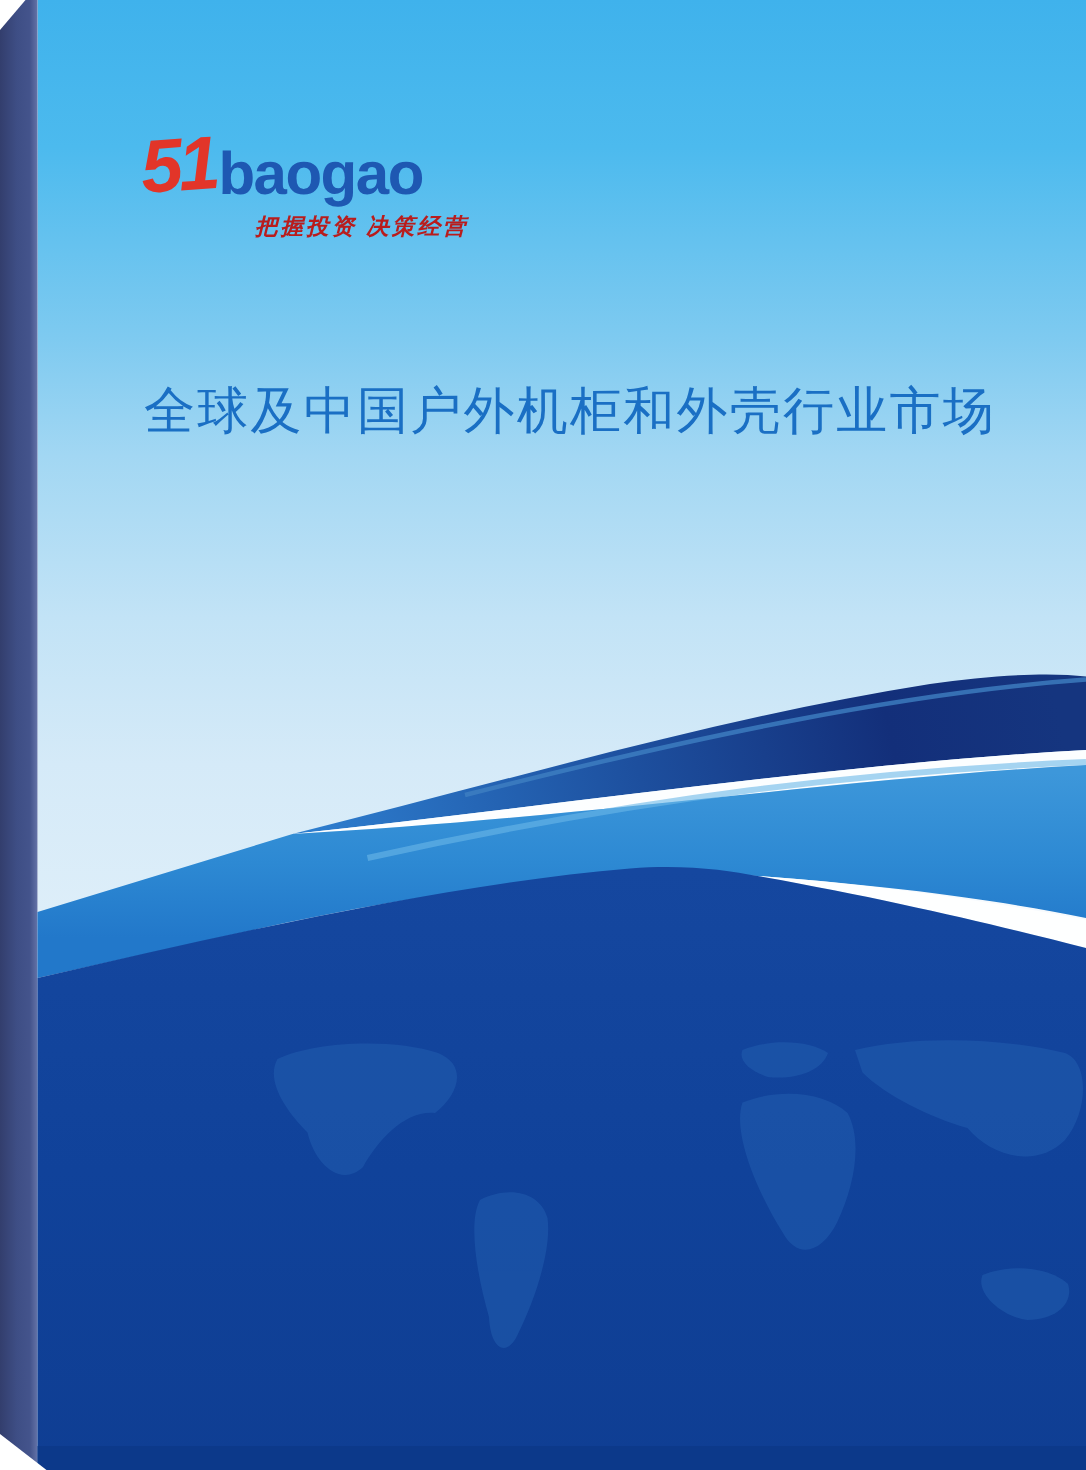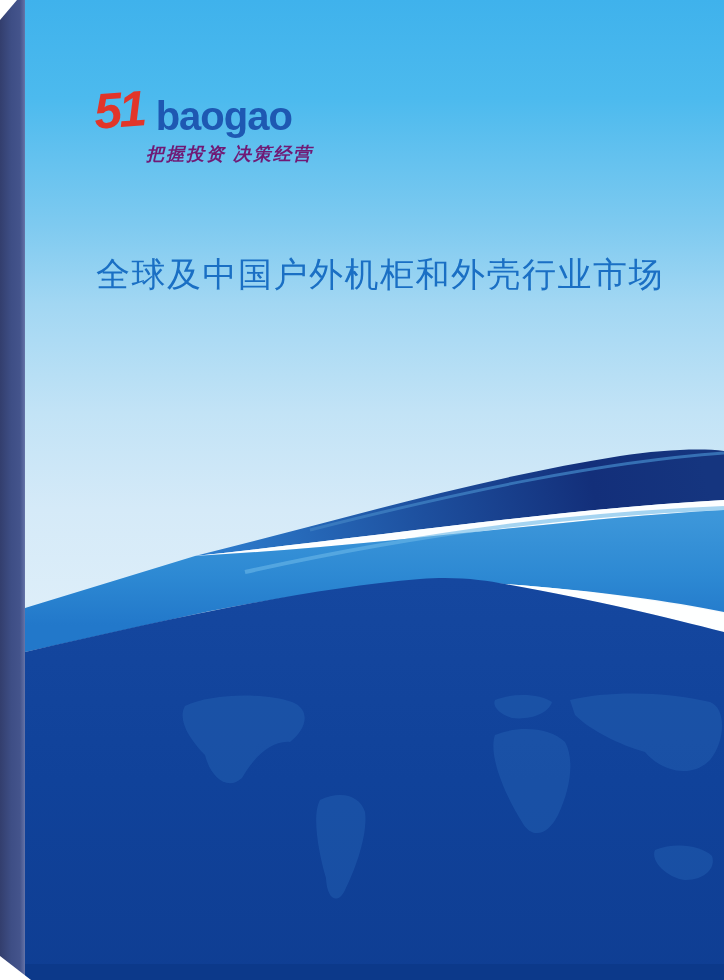--- a/index.html
+++ b/index.html
@@ -34,25 +34,25 @@
   .waves{position:absolute;left:0;top:0;width:724px;height:980px;z-index:2;}
   
   .logo{position:absolute;left:94px;top:88px;z-index:4;}
   .logo-row{display:flex;align-items:flex-end;}
   .logo-mark{
     font-size:50px;font-weight:bold;font-style:italic;color:#e23529;
     line-height:0.9;letter-spacing:-3px;transform:rotate(-4deg);
   }
   .logo-word{
     font-size:40px;font-weight:bold;color:#1e58b2;line-height:0.85;
-    letter-spacing:-1px;margin-left:12px;
+    letter-spacing:-1px;margin-left:2px;
   }
   .logo-tagline{
-    margin-top:9px;margin-left:52px;
-    font-size:18px;font-weight:bold;font-style:italic;color:#701a75;
+    margin-top:9px;margin-left:76px;
+    font-size:15px;font-weight:bold;font-style:italic;color:#b91c1c;
     letter-spacing:2px;white-space:nowrap;
   }
   
   .title{
     position:absolute;left:96px;top:252px;z-index:4;
     font-size:34px;line-height:45px;color:#1a6fc4;
     letter-spacing:1.5px;font-weight:500;white-space:nowrap;
   }
 </style>
 </head>

